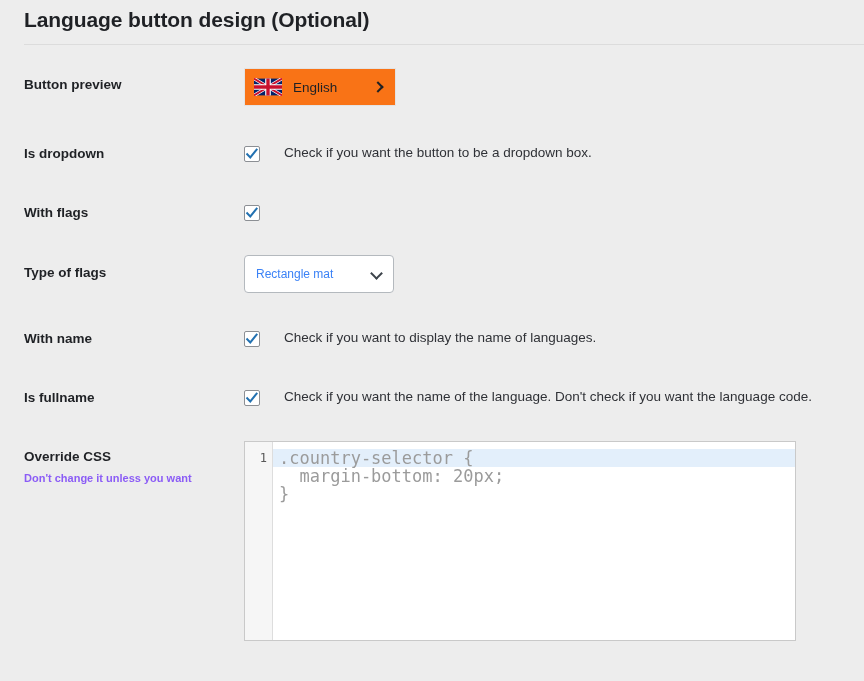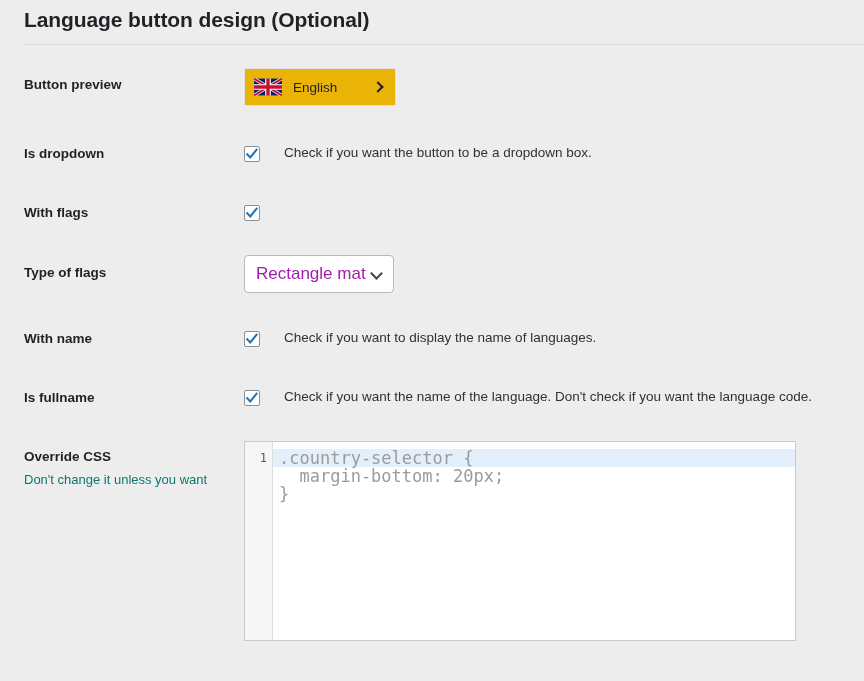--- a/index.html
+++ b/index.html
@@ -47,40 +47,40 @@
     left: 24px;
     top: 0;
     width: 210px;
     font-size: 13.5px;
     font-weight: bold;
     color: #1f2125;
     line-height: 1.35;
   }
   .row-help {
     display: block;
-    font-weight: normal;
-    font-size: 13px;
-    color: #0f766e;
+    font-weight: bold;
+    font-size: 11px;
+    color: #8b5cf6;
     line-height: 1.5;
     margin-top: 4px;
   }
   .row-field {
     position: absolute;
     left: 244px;
     top: 0;
   }
 
   
   .preview-button {
     display: flex;
     align-items: center;
     width: 152px;
     height: 38px;
     box-sizing: border-box;
-    background: #eab308;
+    background: #f97316;
     border: 1px solid #e3e3e3;
     padding: 0 12px 0 9px;
   }
   .flag {
     width: 28px;
     height: 18px;
     flex: 0 0 auto;
     display: block;
   }
   .preview-label {
@@ -145,22 +145,22 @@
     height: 38px;
     box-sizing: border-box;
     background: #ffffff;
     border: 1px solid #b4b9be;
     border-radius: 4px;
     display: flex;
     align-items: center;
     padding: 0 10px 0 11px;
   }
   .select-value {
-    font-size: 17px;
-    color: #a21caf;
+    font-size: 12px;
+    color: #3b82f6;
     flex: 1 1 auto;
     white-space: nowrap;
   }
   .chev-down {
     width: 12px;
     height: 12px;
     flex: 0 0 auto;
     position: relative;
   }
   .chev-down::before {

